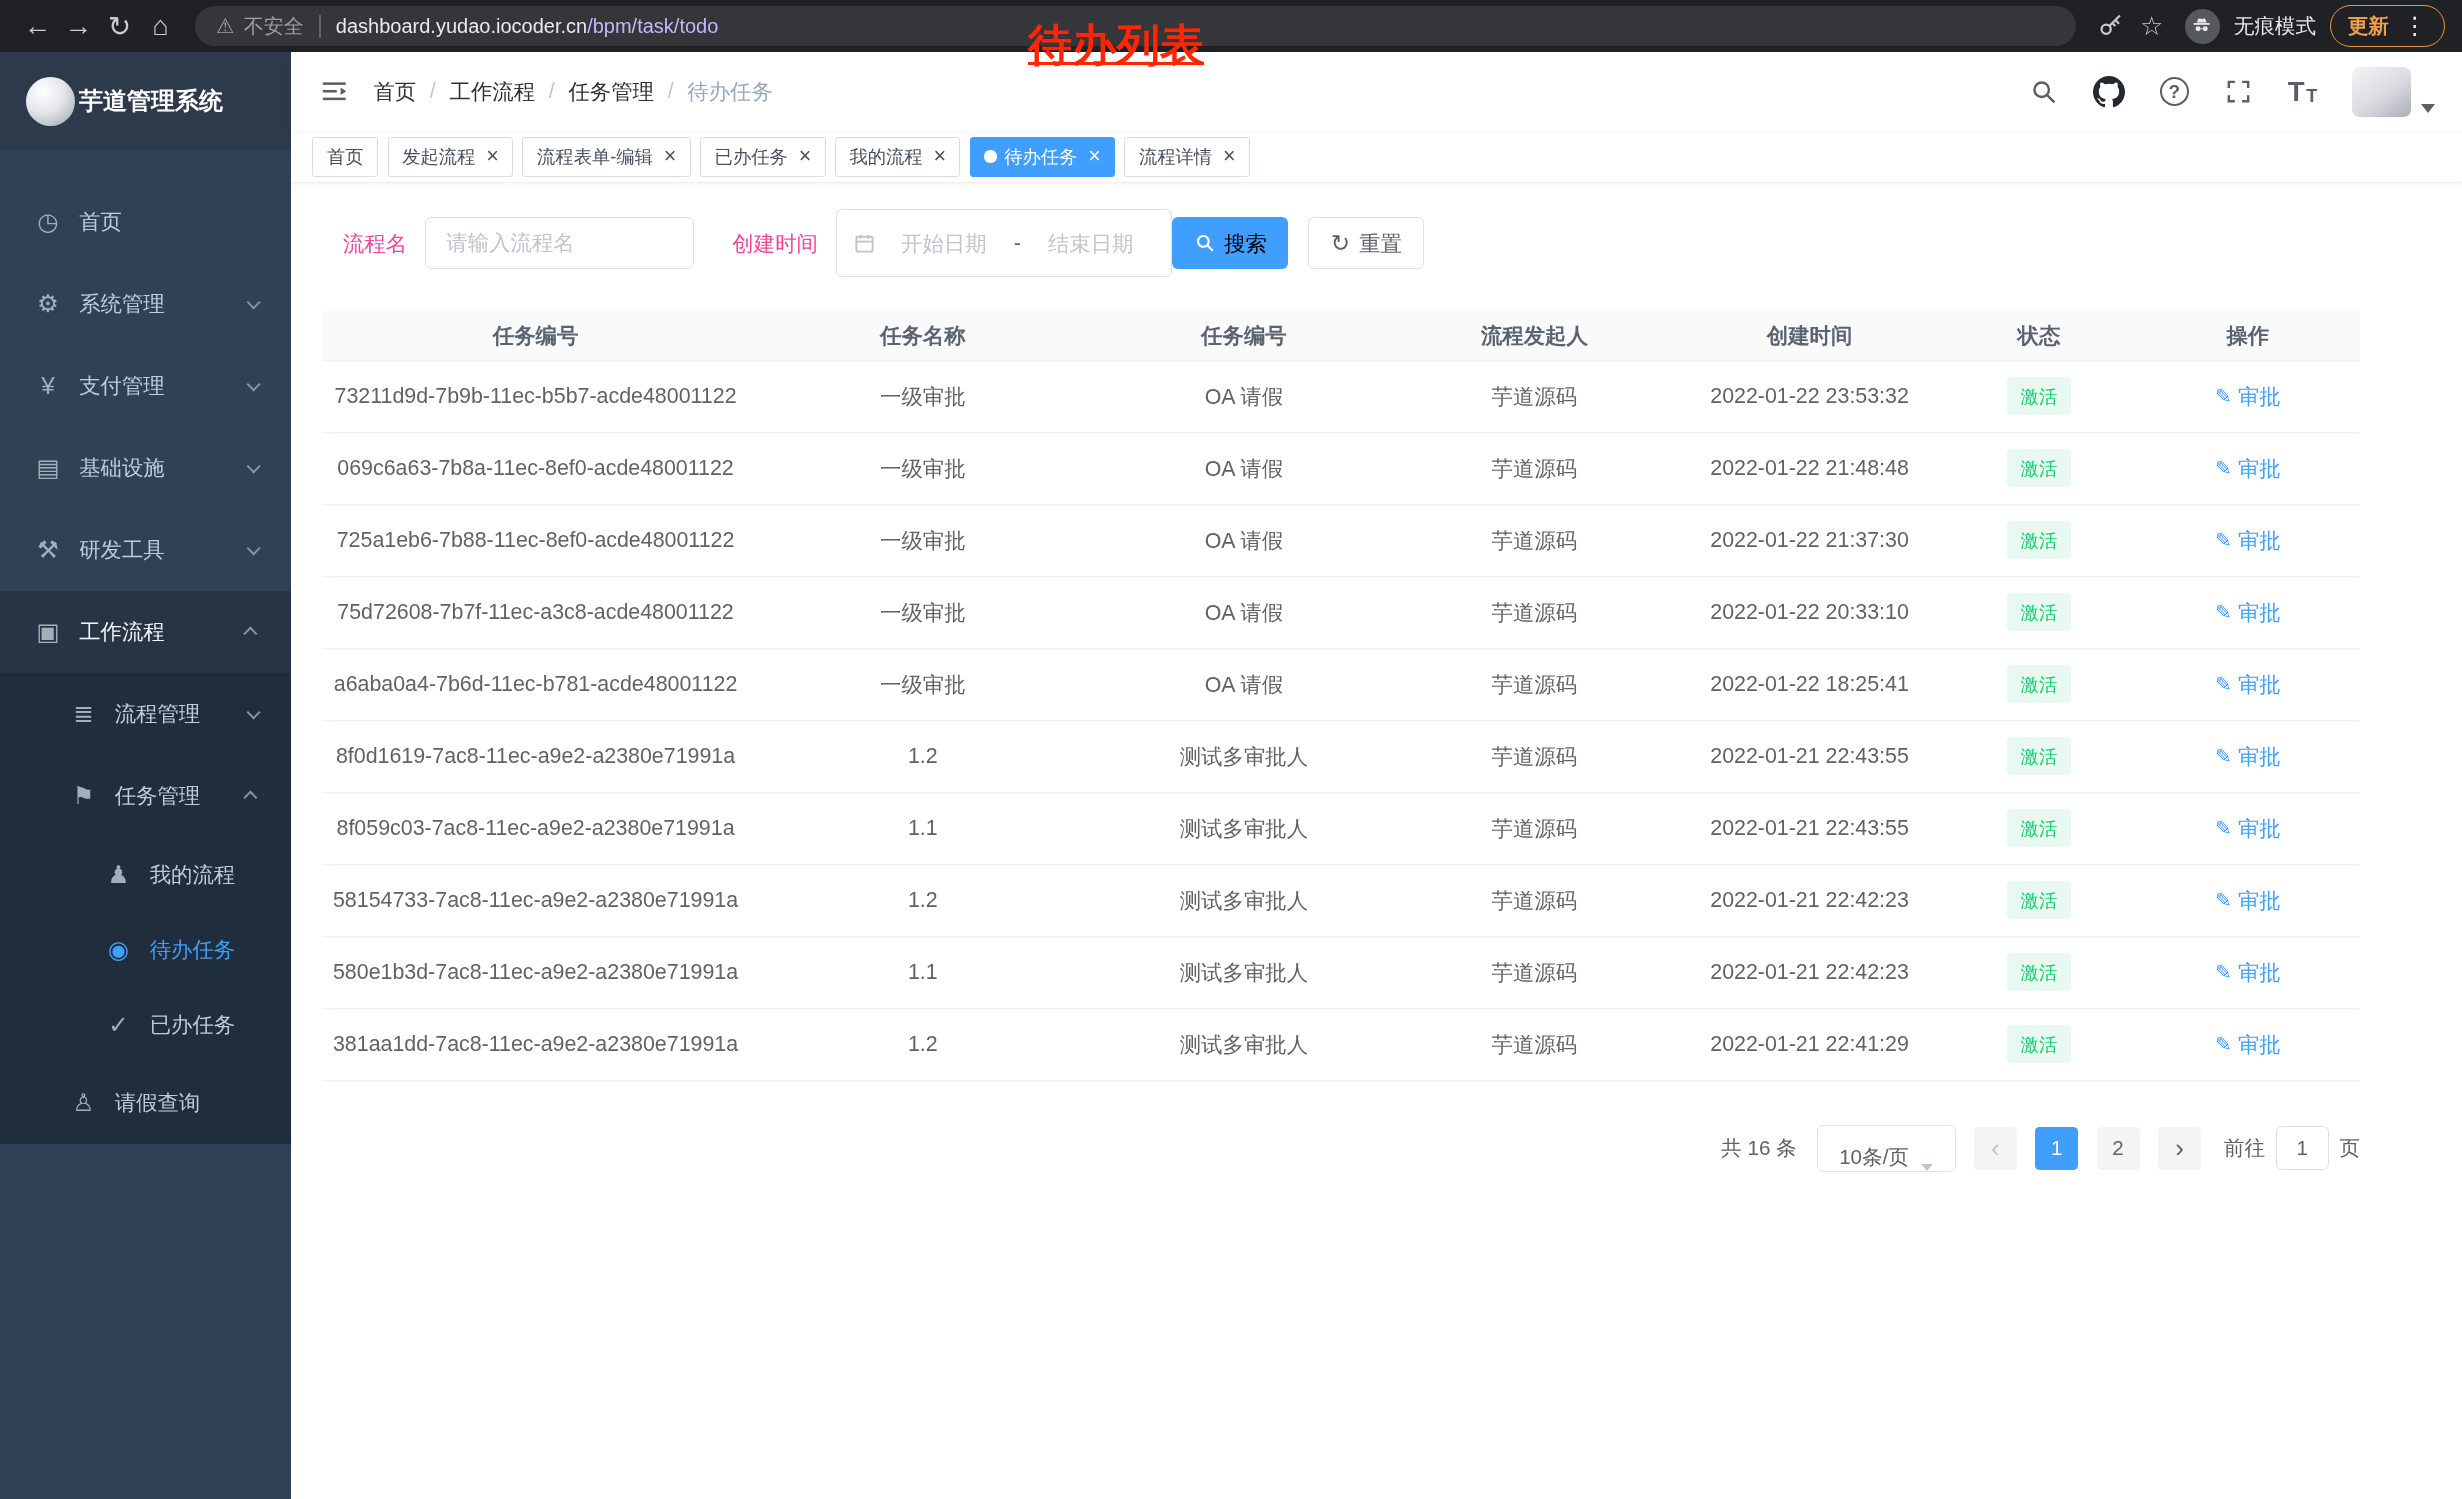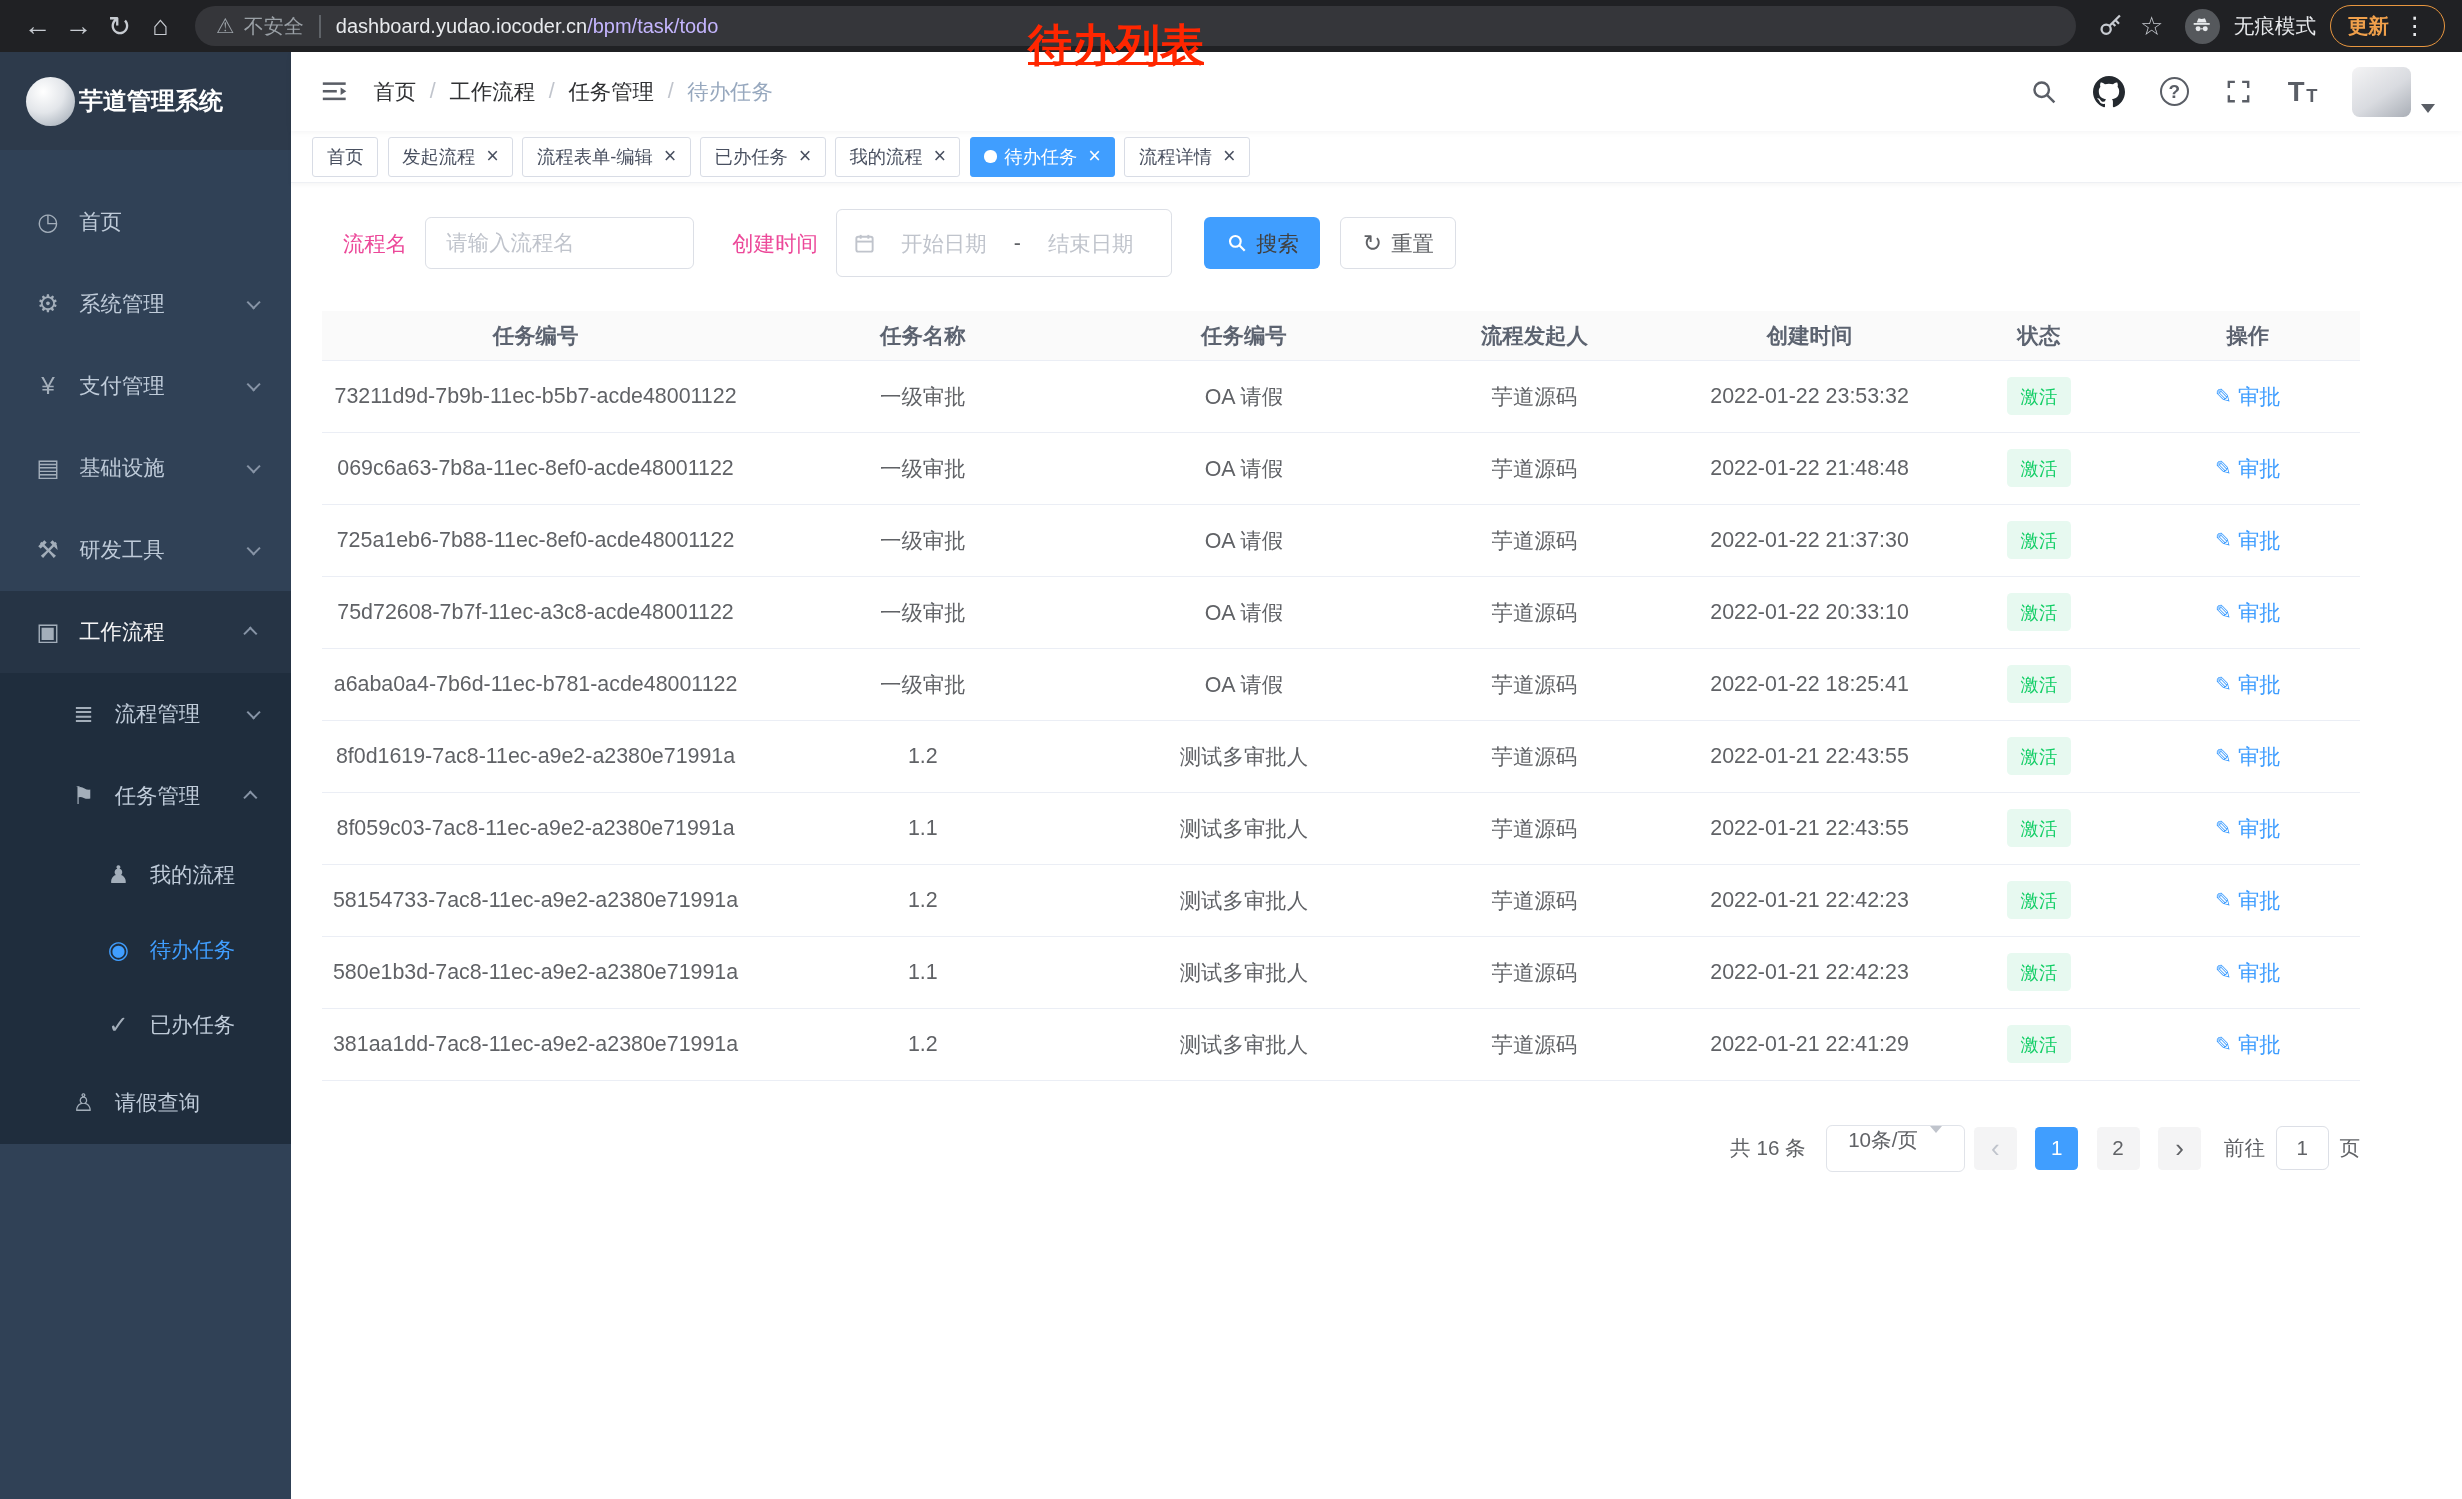--- a/index.html
+++ b/index.html
@@ -88,42 +88,42 @@
   .el-input input { width:269px; height:52px; border:1.5px solid #dcdfe6; border-radius:6.1px; padding:0 20px;
     font-size:21.4px; color:#606266; outline:none; font-family:inherit; }
   input::placeholder { color:#c0c4cc; }
   .date-range { width:336px; height:68px; border:1.5px solid #dcdfe6; border-radius:6.1px; display:flex;
     align-items:center; padding:0 15.3px; cursor:text; background:#fff; }
   .cal-ico { display:flex; margin-right:3.1px; }
   .date-range .ph { flex:1; text-align:center; color:#c0c4cc; font-size:21.4px; white-space:nowrap; }
   .date-range .dash { color:#606266; font-size:21.4px; padding:0 4.6px; }
   .btn { height:52px; border-radius:6.1px; font-size:21.4px; display:inline-flex; align-items:center; gap:9.2px;
     padding:0 21.4px; border:none; cursor:pointer; font-family:inherit; white-space:nowrap; }
-  .btn.primary { background:var(--accent,#409eff); color:#404040; margin-left:32px; }
+  .btn.primary { background:var(--accent,#409eff); color:#000000; }
   .btn.plain { background:#fff; color:#606266; border:1.5px solid #dcdfe6; margin-left:20px; }
   .r-ico { font-size:23px; line-height:1; }
 
   
   .task-table { width:100%; border-collapse:collapse; margin-top:34px; table-layout:fixed; }
   .task-table th { height:49px; background:#fafafa; color:#5c6370; font-size:21.4px; font-weight:600;
     text-align:center; border-bottom:1.5px solid #ebeef5; white-space:nowrap; }
   .task-table td { height:72px; color:#606266; font-size:21.4px; text-align:center;
     border-bottom:1.5px solid #ebeef5; white-space:nowrap; overflow:hidden; }
   .status-tag { display:inline-block; background:var(--success-bg,#e7f9f0); color:var(--success-text,#13ce66);
     font-size:18.3px; padding:6.1px 13.7px; border-radius:4.6px; }
   .action-link { color:var(--accent,#409eff); font-size:21.4px; text-decoration:none; cursor:pointer;
     display:inline-flex; align-items:center; gap:6.1px; }
   .pencil { font-size:20px; }
 
   
   .pagination { display:flex; align-items:center; justify-content:flex-end; margin-top:44px;
     color:#606266; font-size:20.6px; }
   .total { margin-right:20px; white-space:nowrap; }
   .size-select { width:139px; height:47px; border:1.5px solid #e0e3e9; border-radius:6.1px; background:#fff;
-    display:flex; align-items:flex-start; justify-content:center; gap:12.2px; color:#606266; cursor:pointer; margin-right:0; }
+    display:flex; align-items:flex-end; justify-content:center; gap:12.2px; color:#606266; cursor:pointer; margin-right:9px; }
   .ss-caret { width:0; height:0; border-left:6.9px solid transparent; border-right:6.9px solid transparent;
     border-top:7.6px solid #c0c4cc; }
   .pg-btn { min-width:43px; height:43px; margin:0 9.2px; border:none; border-radius:4.6px; background:#f4f4f5;
     color:#606266; font-size:20.6px; display:inline-flex; align-items:center; justify-content:center;
     font-family:inherit; cursor:pointer; padding:0 7.6px; }
   .pg-btn.prev { color:#c0c4cc; font-size:26px; }
   .pg-btn.next { color:#606266; font-size:26px; }
   .pg-btn.active { background:var(--accent,#409eff); color:#fff; }
   .pager { display:inline-flex; align-items:center; }
   .goto-label { margin-left:13.7px; }

